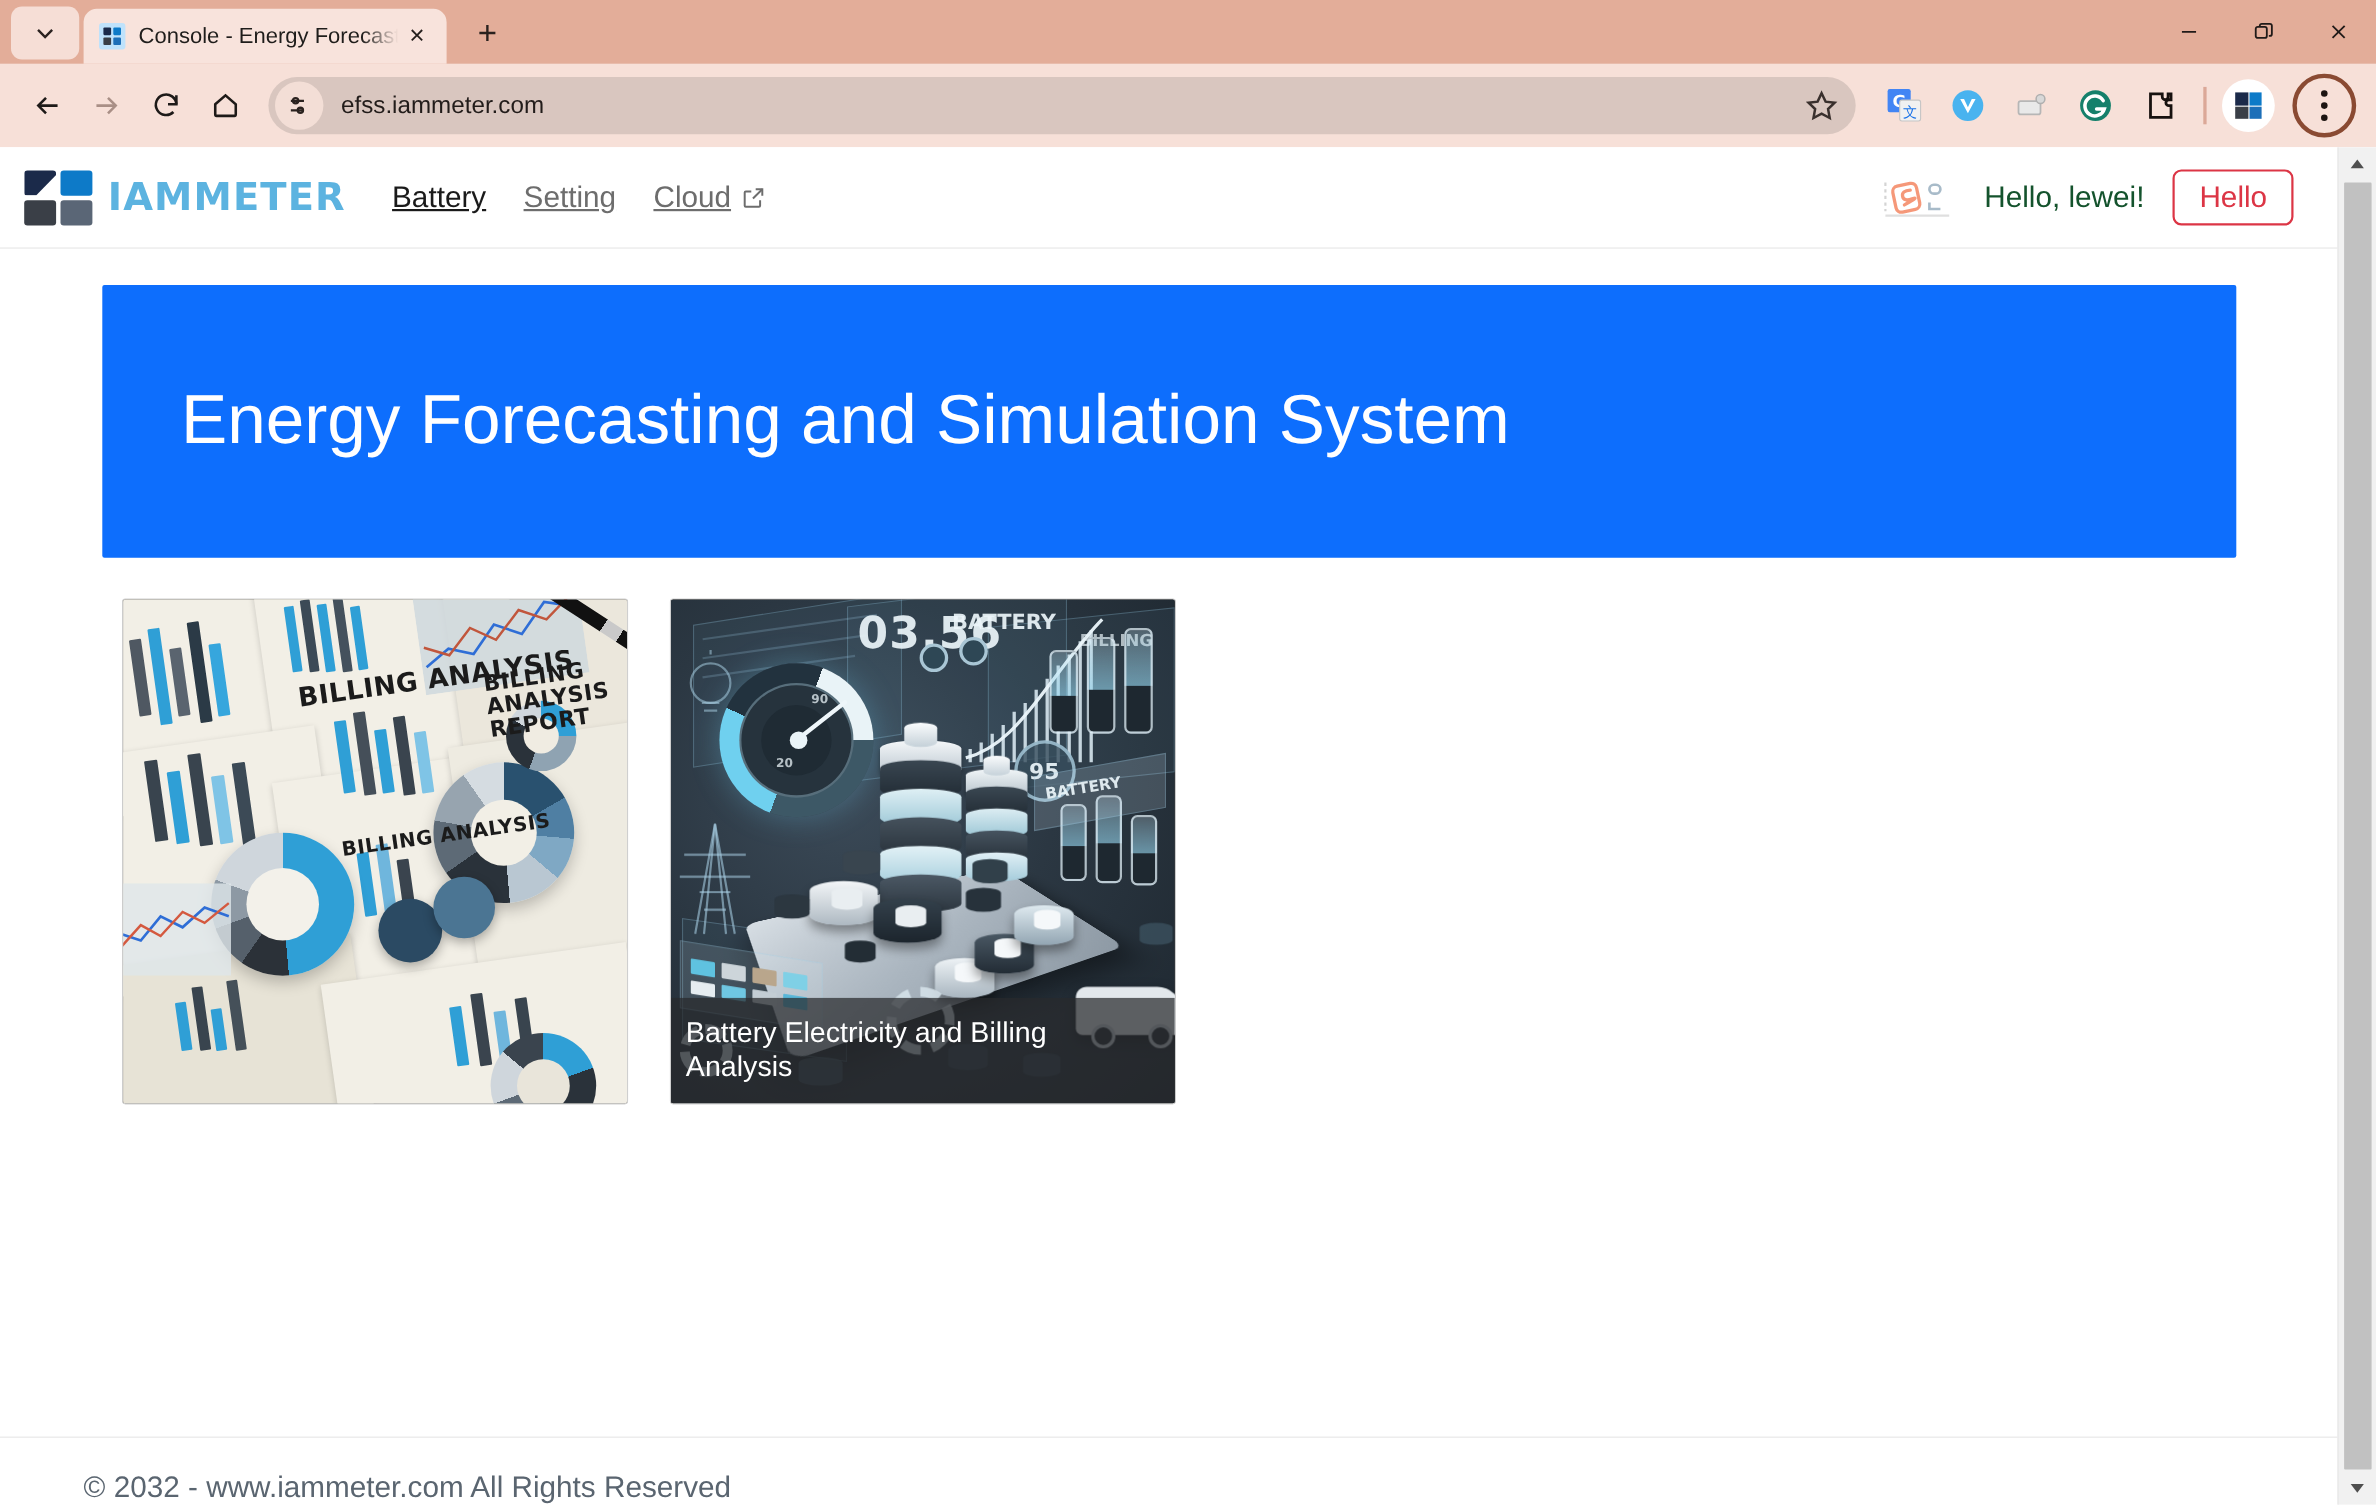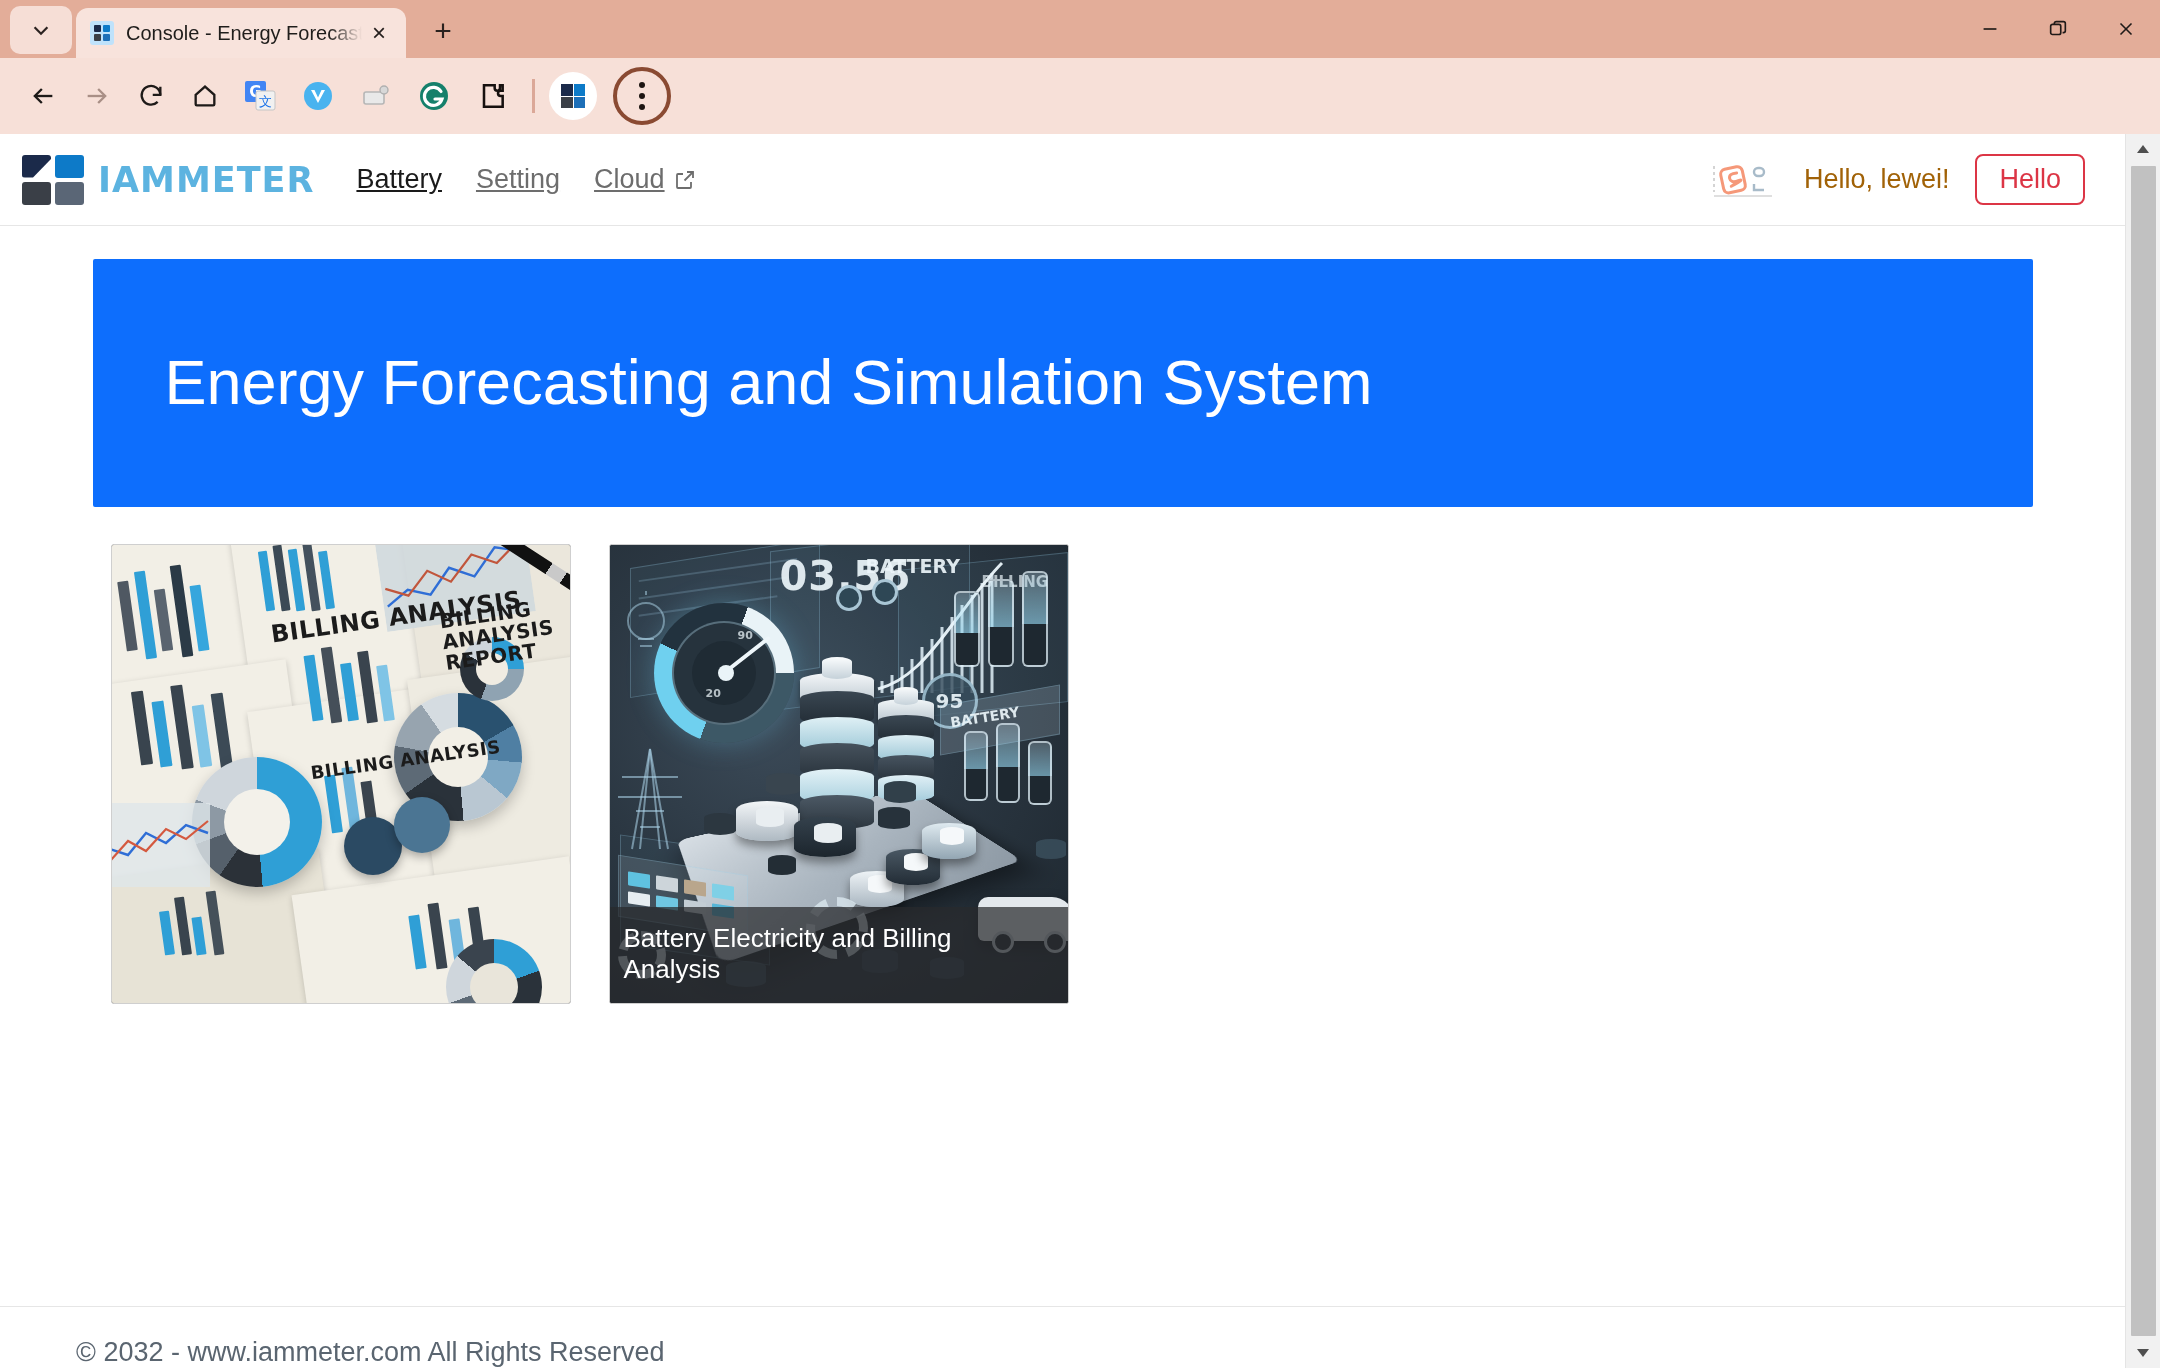--- a/index.html
+++ b/index.html
@@ -140,21 +140,21 @@
     font-size: 35px; font-weight: bold; color: #5cb3e0; letter-spacing: 1px;
     font-family: "DejaVu Sans", sans-serif;
     text-align: center;
   }
   .main-nav { display: flex; align-items: center; gap: 34px; margin-left: 42px; }
   .nav-link { font-size: 27px; color: #6d6d6d; display: flex; align-items: center; gap: 8px; }
   .nav-link.active { color: #1a1a1a; }
 
   .header-right { margin-left: auto; display: flex; align-items: center; gap: 26px; }
   .ime-indicator { display: flex; align-items: center; gap: 8px; opacity: .9; }
-  .greeting { font-size: 27px; color: #a16207; }
+  .greeting { font-size: 27px; color: #14532d; }
   .logout-btn {
     border: 2px solid #dc3545; color: #dc3545; background: transparent;
     font-size: 27px; padding: 10px 22px; border-radius: 8px;
     font-family: "Liberation Sans", sans-serif; line-height: 1;
   }
 
   .content { flex: 1; overflow: hidden; padding: 0; position: relative; }
   .container { width: 1980px; margin: 0 auto; padding: 0 20px; }
 
   .jumbotron {
@@ -323,20 +323,36 @@
           <path d="M20 11a8 8 0 1 0-2.3 6"></path>
           <polyline points="20 4 20 11 13.5 11"></polyline>
         </svg>
     </div>
     <div class="nav-btn">
       <svg width="28" height="28" viewBox="0 0 24 24" fill="none" stroke="currentColor" stroke-width="2">
           <path d="M4 11l8-7 8 7v8a1 1 0 0 1-1 1H5a1 1 0 0 1-1-1z"></path>
         </svg>
     </div>
 
+    <div class="omnibox">
+      <div class="site-info">
+        <svg width="26" height="26" viewBox="0 0 24 24" fill="none" stroke="#2a221f" stroke-width="1.9">
+          <line x1="5" y1="8" x2="16" y2="8"></line>
+            <circle cx="9" cy="8" r="2.2"></circle>
+          <line x1="5" y1="16" x2="16" y2="16"></line>
+            <circle cx="13" cy="16" r="2.2"></circle>
+        </svg>
+      </div>
+      <div class="omnibox-url" title="efss.iammeter.com">efss.iammeter.com</div>
+      <div class="star-btn">
+        <svg width="30" height="30" viewBox="0 0 24 24" fill="none" stroke="currentColor" stroke-width="1.8">
+            <polygon points="12 3 14.9 9.1 21.5 9.9 16.7 14.5 17.9 21 12 17.8 6.1 21 7.3 14.5 2.5 9.9 9.1 9.1"></polygon>
+          </svg>
+      </div>
+    </div>
 
     <div class="ext-icons">
       <div class="ext">
         <svg width="34" height="34" viewBox="0 0 34 34">
           <rect x="2" y="2" width="21" height="21" rx="2" fill="#4285f4"></rect>
           <text x="12.5" y="18" font-size="15" font-weight="bold" fill="#fff" text-anchor="middle" font-family="DejaVu Sans">G</text>
           <rect x="13" y="12" width="19" height="19" rx="2" fill="#f1f1f1" stroke="#c5c5c5"></rect>
           <text x="22.5" y="27" font-size="13" fill="#1a73e8" text-anchor="middle" font-family="DejaVu Sans">文</text>
         </svg>
       </div>

